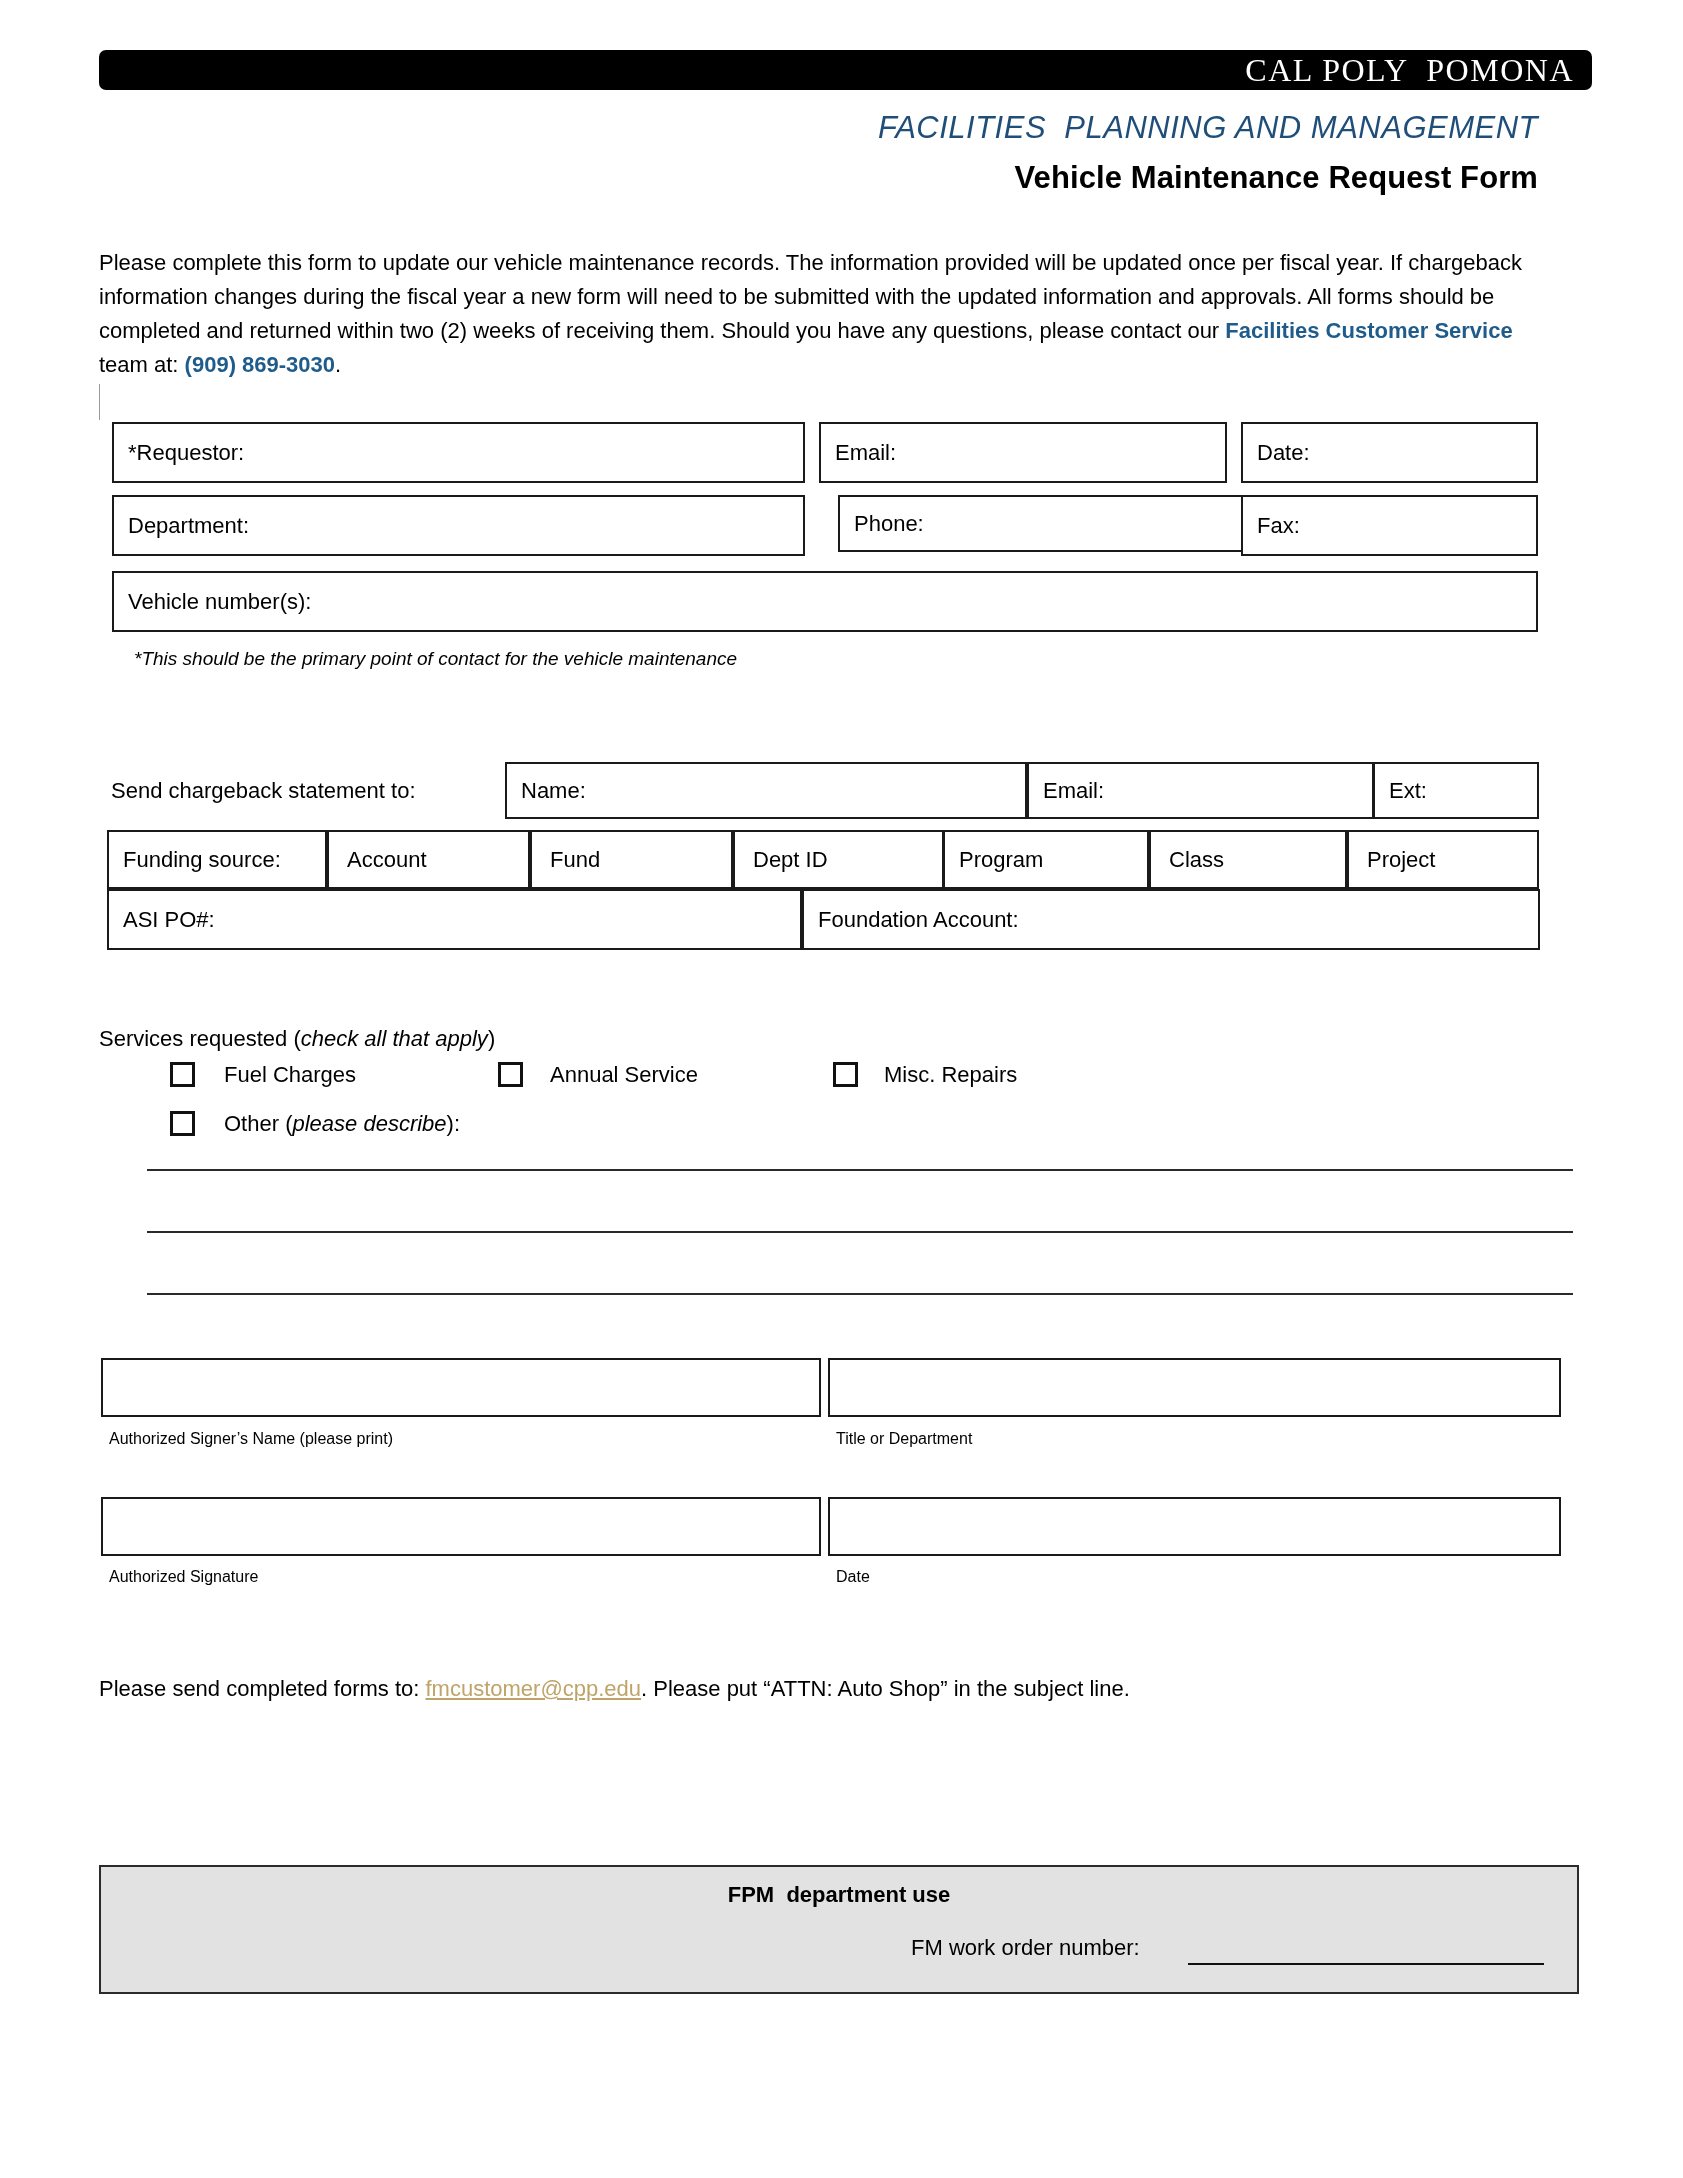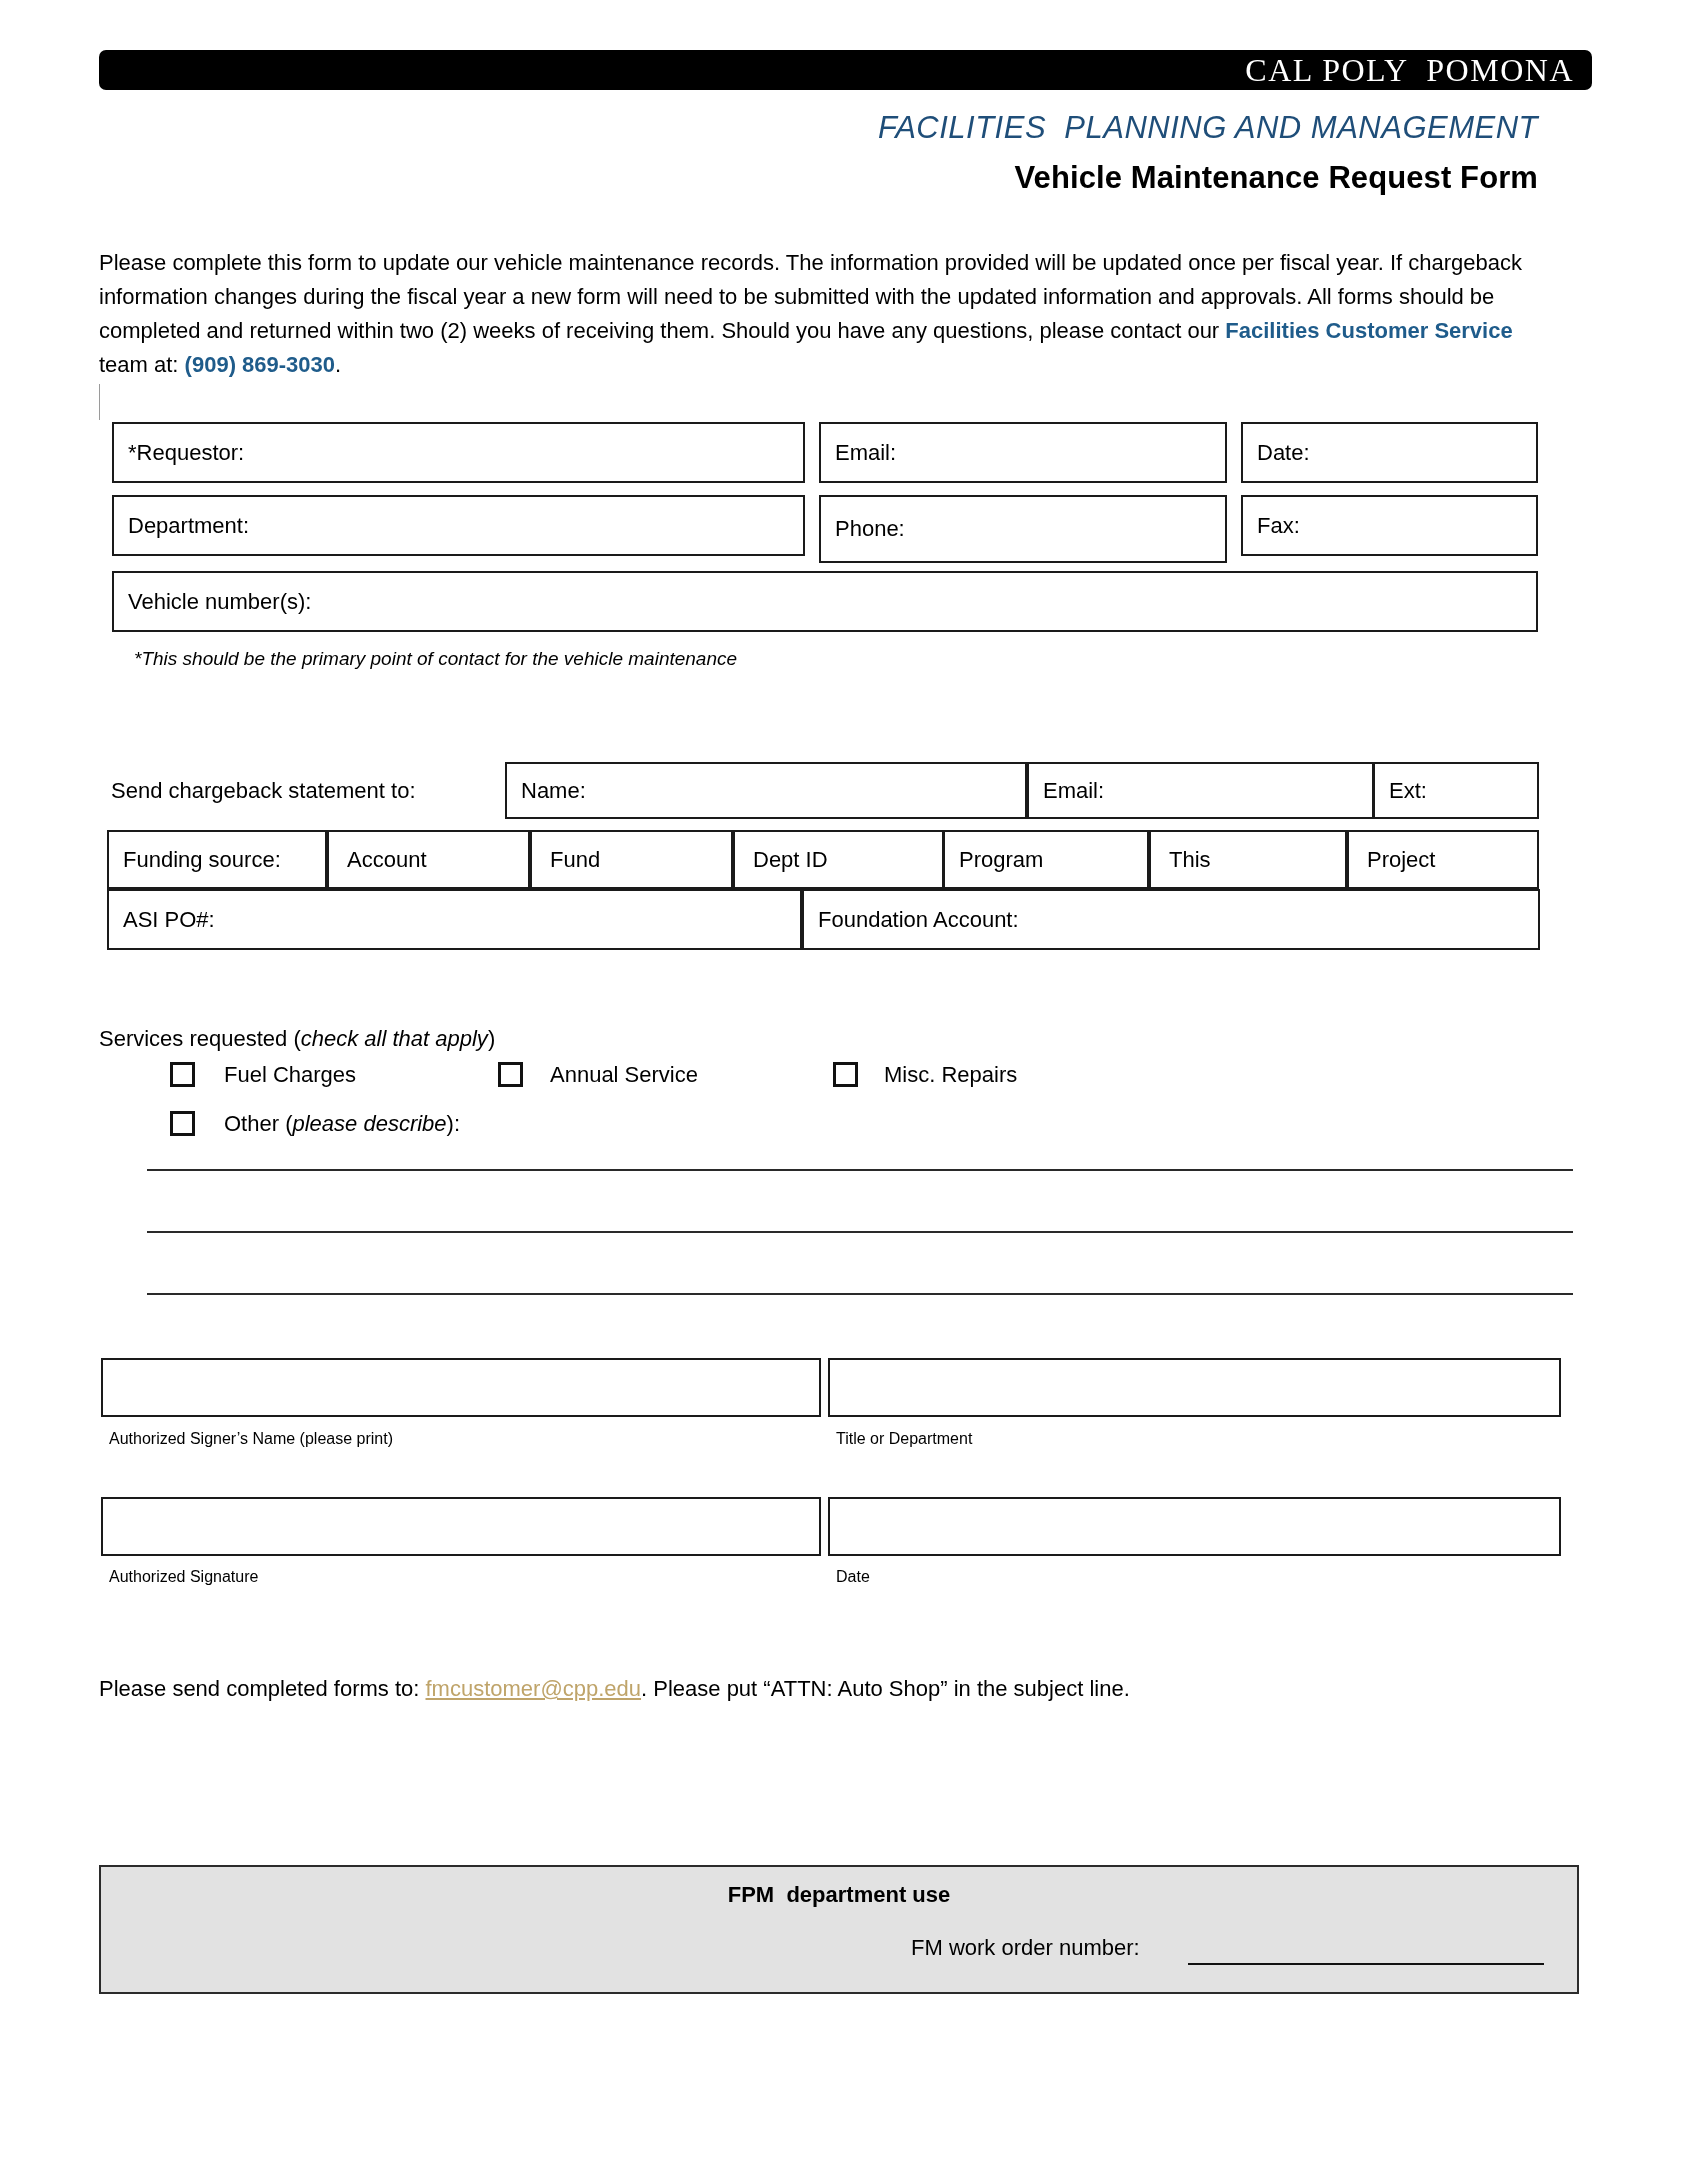--- a/index.html
+++ b/index.html
@@ -238,21 +238,21 @@
   <div class="box" style="left:819px; top:422px; width:408px; height:61px;">
     <span class="box-label">Email:</span>
   </div>
   <div class="box" style="left:1241px; top:422px; width:297px; height:61px;">
     <span class="box-label">Date:</span>
   </div>
 
   <div class="box" style="left:112px; top:495px; width:693px; height:61px;">
     <span class="box-label">Department:</span>
   </div>
-  <div class="box" style="left:819px; top:495px; width:408px; height:68px;">
+  <div class="box" style="left:838px; top:495px; width:408px; height:57px;">
     <span class="box-label">Phone:</span>
   </div>
   <div class="box" style="left:1241px; top:495px; width:297px; height:61px;">
     <span class="box-label">Fax:</span>
   </div>
 
   <div class="box" style="left:112px; top:571px; width:1426px; height:61px;">
     <span class="box-label">Vehicle number(s):</span>
   </div>
 
@@ -279,21 +279,21 @@
   <div class="box" style="left:530px; top:830px; width:203px; height:59px; padding-left:18px;">
     <span class="box-label">Fund</span>
   </div>
   <div class="box" style="left:733px; top:830px; width:211px; height:59px; padding-left:18px;">
     <span class="box-label">Dept ID</span>
   </div>
   <div class="box" style="left:943px; top:830px; width:206px; height:59px; ">
     <span class="box-label">Program</span>
   </div>
   <div class="box" style="left:1149px; top:830px; width:198px; height:59px; padding-left:18px;">
-    <span class="box-label">This</span>
+    <span class="box-label">Class</span>
   </div>
   <div class="box" style="left:1347px; top:830px; width:192px; height:59px; padding-left:18px;">
     <span class="box-label">Project</span>
   </div>
 
   <div class="box" style="left:107px; top:889px; width:695px; height:61px;">
     <span class="box-label">ASI PO#:</span>
   </div>
   <div class="box" style="left:802px; top:889px; width:738px; height:61px;">
     <span class="box-label">Foundation Account:</span>

